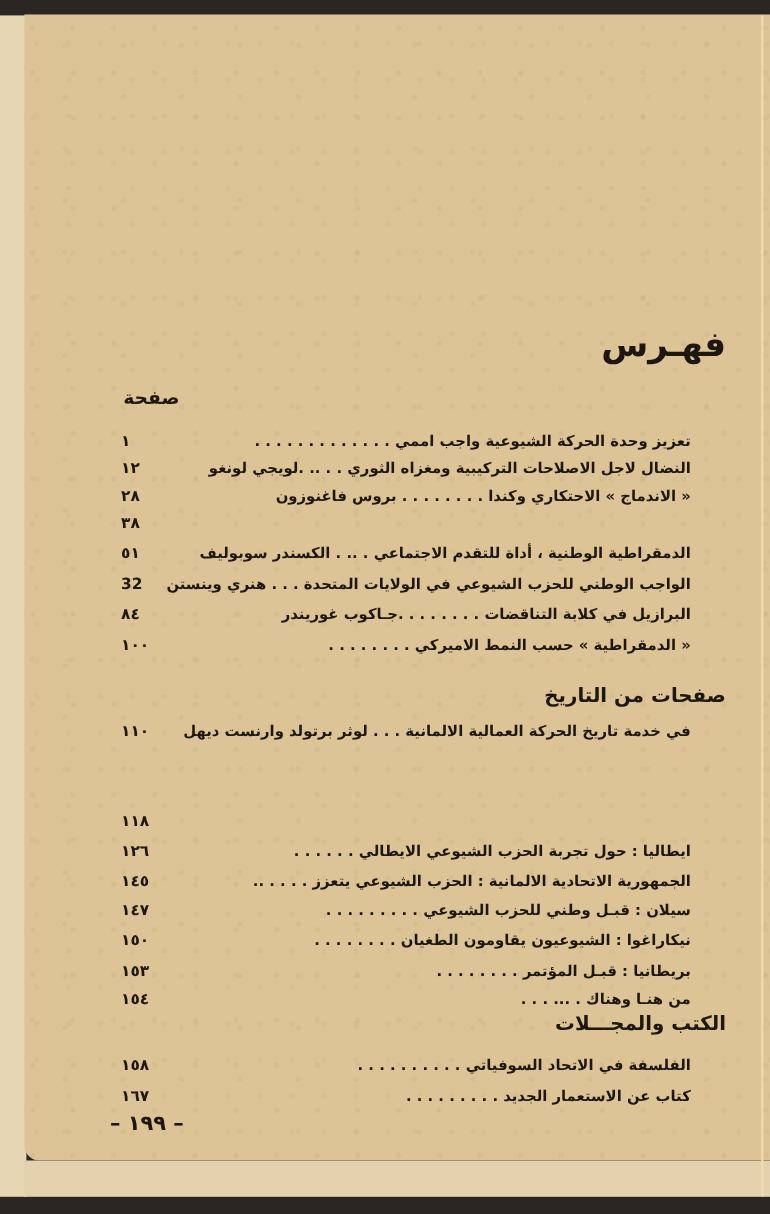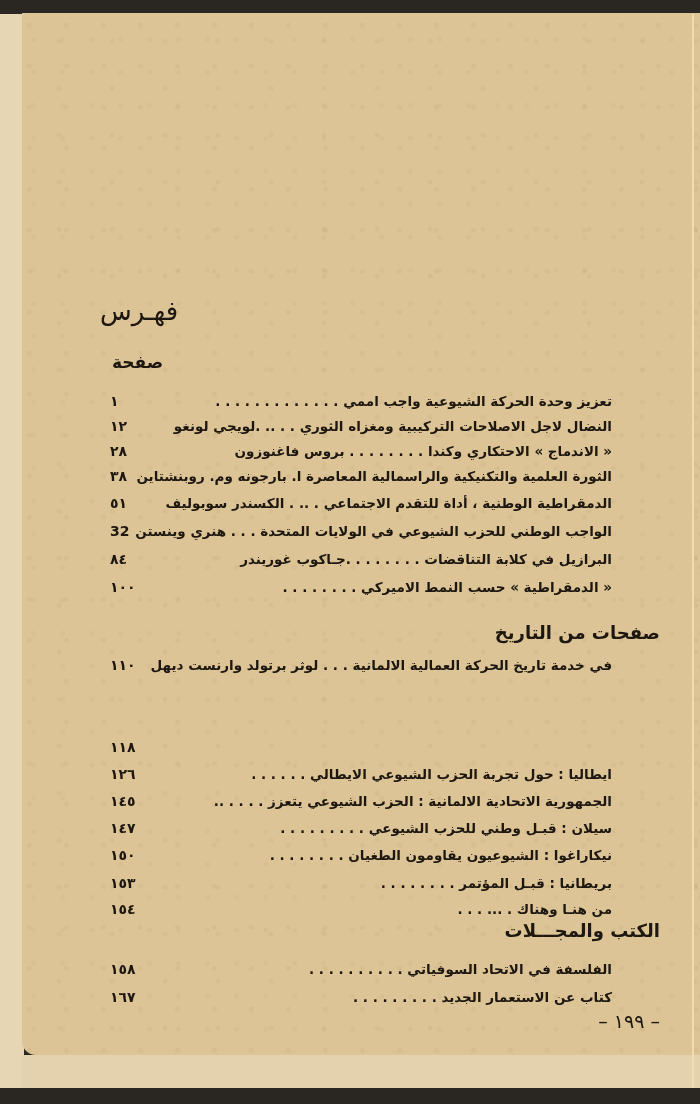--- a/index.html
+++ b/index.html
@@ -29,44 +29,44 @@
     }
     .right-line {
       position: absolute; left: 692px; top: 14px; width: 2px; height: 1074px;
       background: #efdcb0;
     }
     .content {
       position: absolute; left: 100px; top: 0; width: 560px; height: 1104px;
       direction: rtl; color: #1d1710;
     }
     .main-title {
-      position: absolute; top: 296px; left: 0; width: 560px; text-align: left;
-      font-size: 26px; font-weight: normal; direction: rtl;
+      position: absolute; top: 296px; left: 0; width: 560px; text-align: right;
+      font-size: 31px; font-weight: bold; direction: rtl;
     }
     .page-col-label {
       position: absolute; top: 352px; left: 12px; font-size: 17px; font-weight: bold;
       direction: rtl;
     }
     .row {
       position: absolute; left: 0; width: 560px; height: 22px;
       font-size: 13.5px; font-weight: bold; line-height: 22px;
     }
     .row .title {
-      position: absolute; right: 48px; top: 0; white-space: nowrap; direction: rtl;
+      position: absolute; right: 32px; top: 0; white-space: nowrap; direction: rtl;
     }
     .row .num {
       position: absolute; left: 10px; top: 0; direction: ltr; font-size: 14px;
     }
     .section-heading {
       position: absolute; left: 0; width: 560px; 
       font-size: 18px; font-weight: bold; direction: rtl;
     }
     .folio {
-      position: absolute; top: 1010px; left: 0; width: 560px; text-align: right;
-      font-size: 19px; font-weight: normal; direction: ltr;
+      position: absolute; top: 1010px; left: 0; width: 560px; text-align: left;
+      font-size: 19px; font-weight: bold; direction: ltr;
     }
   </style>
 </head>
 <body>
 
 <div class="left-sliver"></div>
 <div class="page"></div>
 <div class="page-bottom-strip"></div>
 <div class="right-line"></div>
 
@@ -80,21 +80,20 @@
   </div>
   <div class="row" style="top:415px">
     <span class="title">النضال لاجل الاصلاحات التركيبية ومغزاه الثوري . . .. .لويجي لونغو</span>
     <span class="num">١٢</span>
   </div>
   <div class="row" style="top:440px">
     <span class="title">« الاندماج » الاحتكاري وكندا . . . . . . . . بروس فاغنوزون</span>
     <span class="num">٢٨</span>
   </div>
   <div class="row" style="top:465px">
-    <span class="title">الثورة العلمية والتكنيكية والراسمالية المعاصرة ا. بارجونه وم. روبنشتاين</span>
     <span class="num">٣٨</span>
   </div>
   <div class="row" style="top:492px">
     <span class="title">الدمقراطية الوطنية ، أداة للتقدم الاجتماعي . .. . الكسندر سوبوليف</span>
     <span class="num">٥١</span>
   </div>
   <div class="row" style="top:520px">
     <span class="title">الواجب الوطني للحزب الشيوعي في الولايات المتحدة . . . هنري وينستن</span>
     <span class="num">32</span>
   </div>

